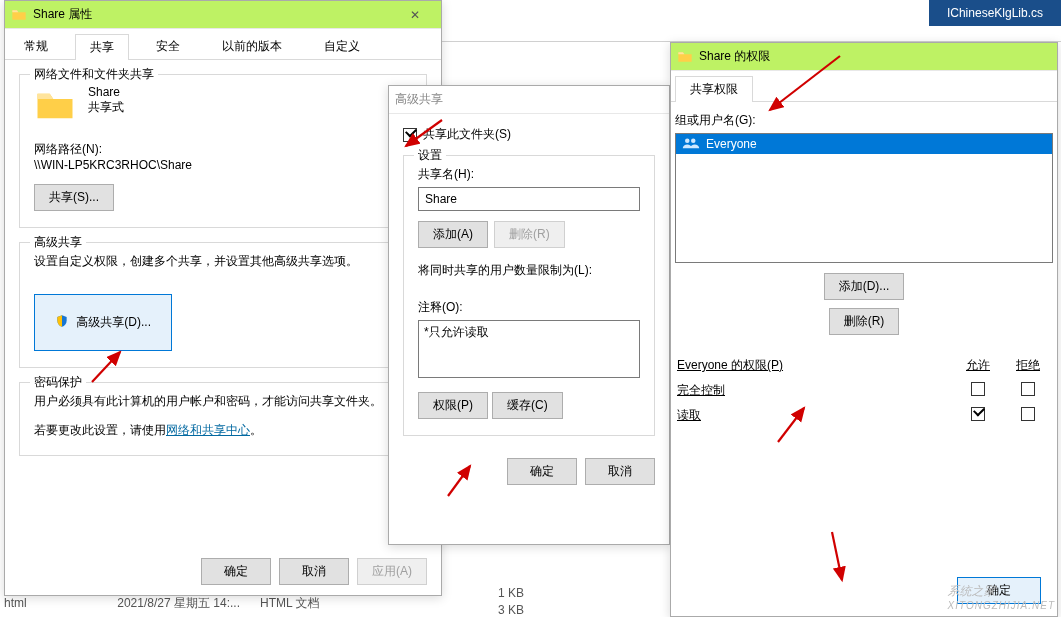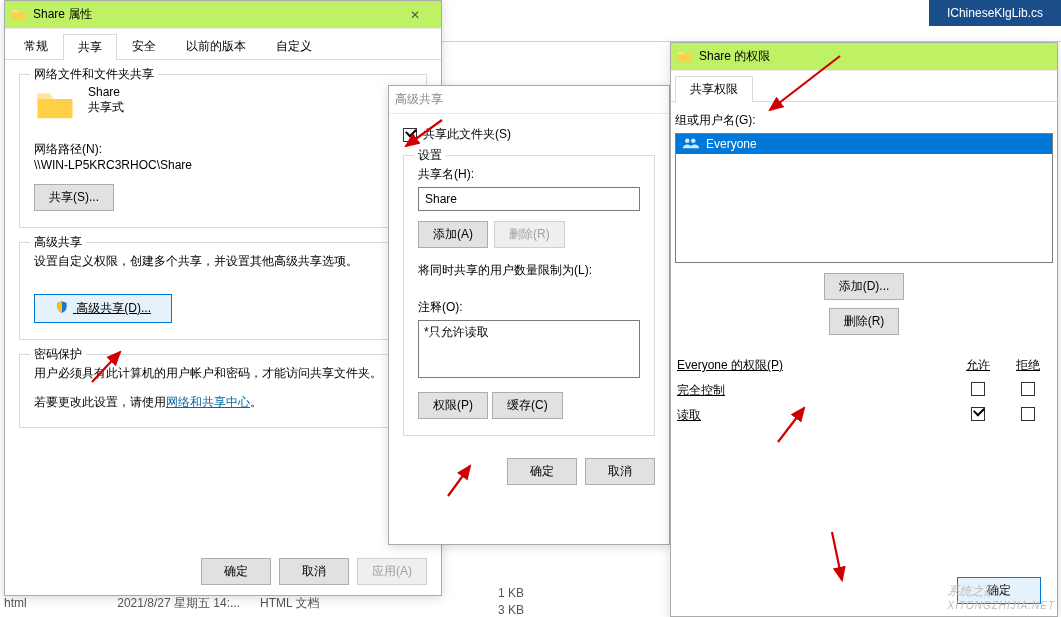--- a/index.html
+++ b/index.html
@@ -4,21 +4,21 @@
 <style>
 * { box-sizing: border-box; font-family: "Microsoft YaHei", "Segoe UI", Tahoma, sans-serif; font-size: 12px; }
 body { margin: 0; width: 1061px; height: 617px; background: #fff; position: relative; overflow: hidden; }
 
 .win { position: absolute; background: #fff; border: 1px solid #aaa; box-shadow: 0 2px 10px rgba(0,0,0,0.15); }
 .titlebar { height: 28px; display: flex; align-items: center; padding: 0 6px; background: #bef264; border-bottom: 1px solid #e8e8e8; }
 .titlebar .ico { width: 16px; height: 16px; margin-right: 6px; display: inline-block; }
 .titlebar .title { flex: 1; color: #000; }
 .closex { width: 40px; height: 22px; display:flex; align-items:center; justify-content:center; color:#555; cursor:pointer; }
 
-.tabs { display: flex; border-bottom: 1px solid #d9d9d9; padding: 4px 4px 0 4px; gap: 0; }
+.tabs { display: flex; border-bottom: 1px solid #d9d9d9; padding: 4px 4px 0 4px; gap: 12px; }
 .tab { padding: 4px 14px; border: 1px solid transparent; border-bottom: none; color: #000; cursor: pointer; }
 .tab.active { border-color: #d9d9d9; background: #fff; position: relative; top: 1px; }
 
 .groupbox { border: 1px solid #d9d9d9; margin: 14px; padding: 10px 14px 16px 14px; position: relative; }
 .groupbox > .legend { position: absolute; top: -9px; left: 10px; background: #fff; padding: 0 4px; }
 
 .btn { background: #e1e1e1; border: 1px solid #adadad; padding: 4px 14px; cursor: pointer; min-width: 70px; text-align: center; display: inline-block; }
 .btn.hl { background: #e5f1fb; border-color: #0078d7; }
 .btn.disabled { color: #a0a0a0; border-color: #d0d0d0; background: #efefef; }
 
@@ -114,21 +114,21 @@
     <div>\\WIN-LP5KRC3RHOC\Share</div>
     <div style="margin-top:12px;">
       <span class="btn">共享(S)...</span>
     </div>
   </div>
 
   <div class="groupbox">
     <span class="legend">高级共享</span>
     <div>设置自定义权限，创建多个共享，并设置其他高级共享选项。</div>
     <div style="margin-top:24px;">
-      <span class="btn hl" style="padding:5px 20px;text-decoration:underline;">
+      <span class="btn hl" style="padding:19px 20px;">
         <span class="shield">
           <svg viewBox="0 0 24 24">
               <path fill="#1976d2" d="M12 2l8 3v6c0 5-3.4 9.7-8 11C7.4 20.7 4 16 4 11V5l8-3z"></path>
               <path fill="#ffc107" d="M12 2v20C7.4 20.7 4 16 4 11V5l8-3z"></path>
             </svg>
         </span>
         <span>高级共享(D)...</span>
       </span>
     </div>
   </div>

